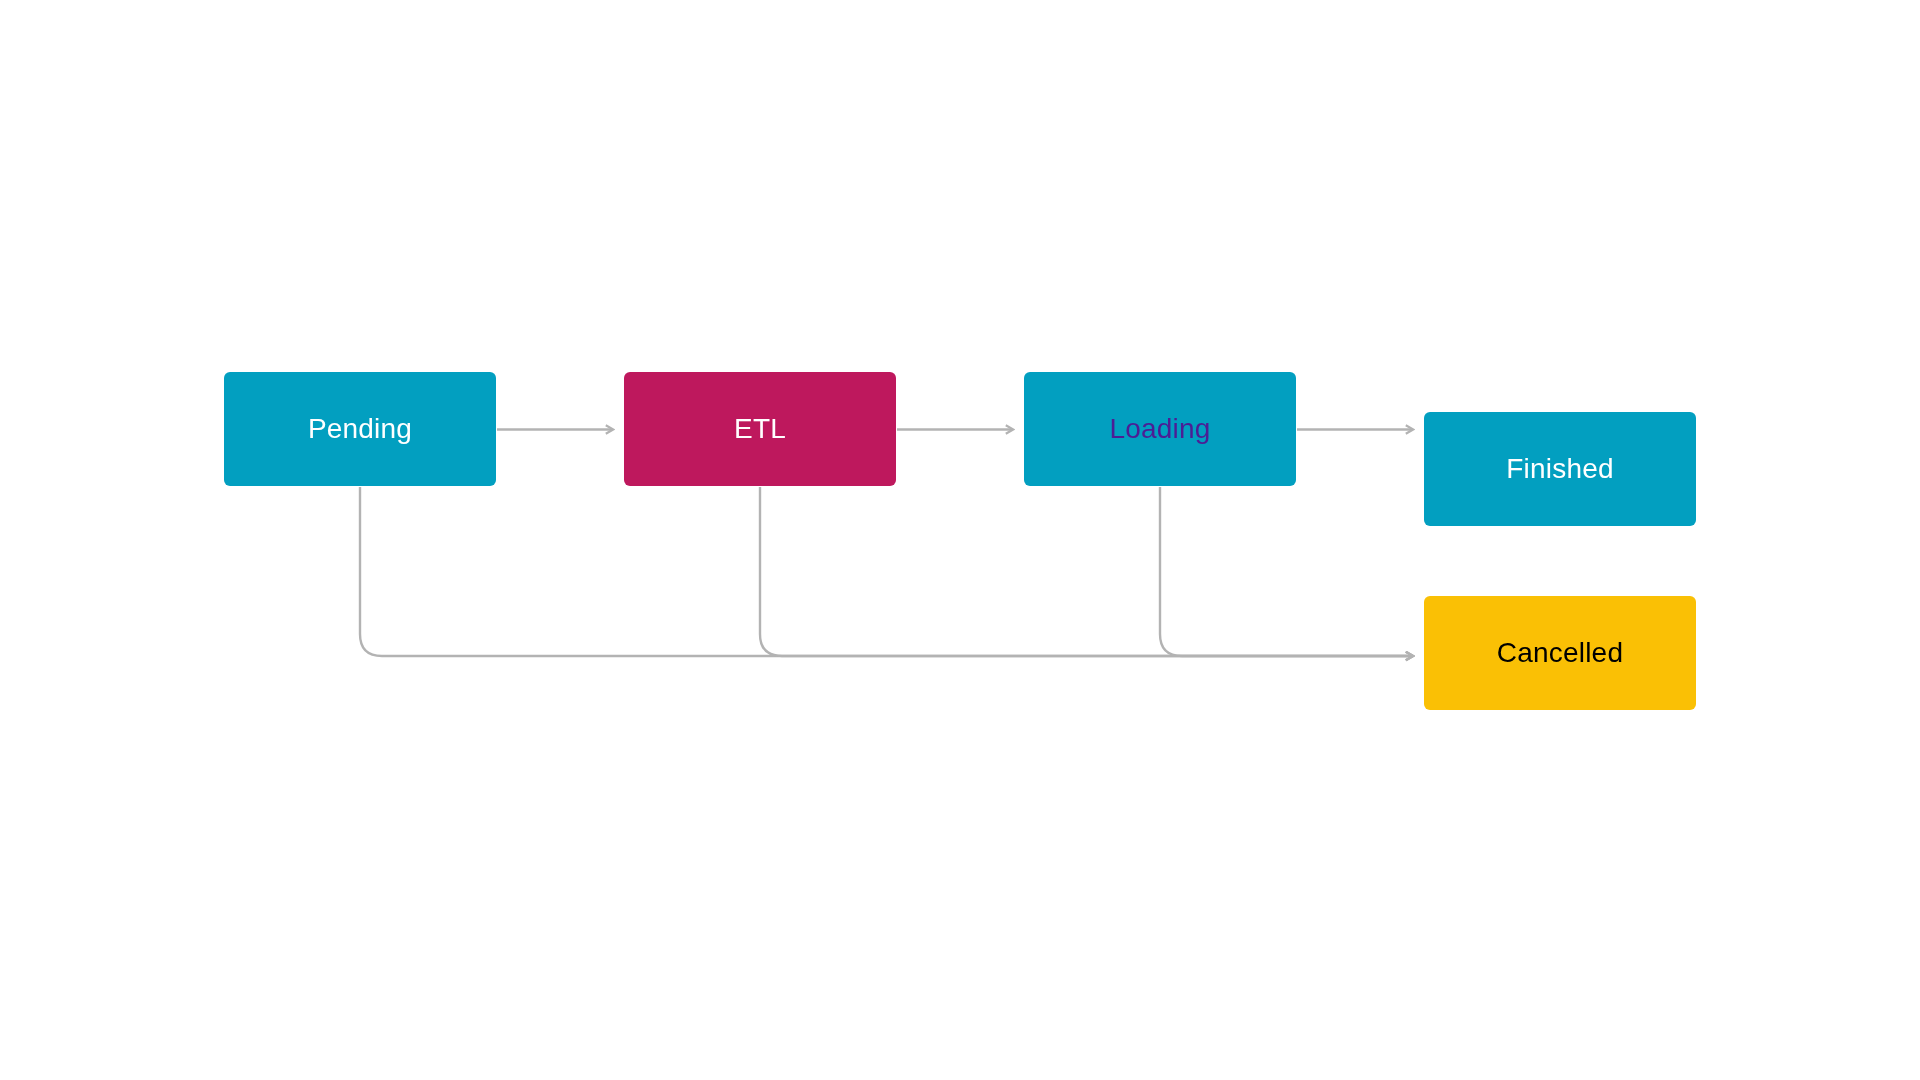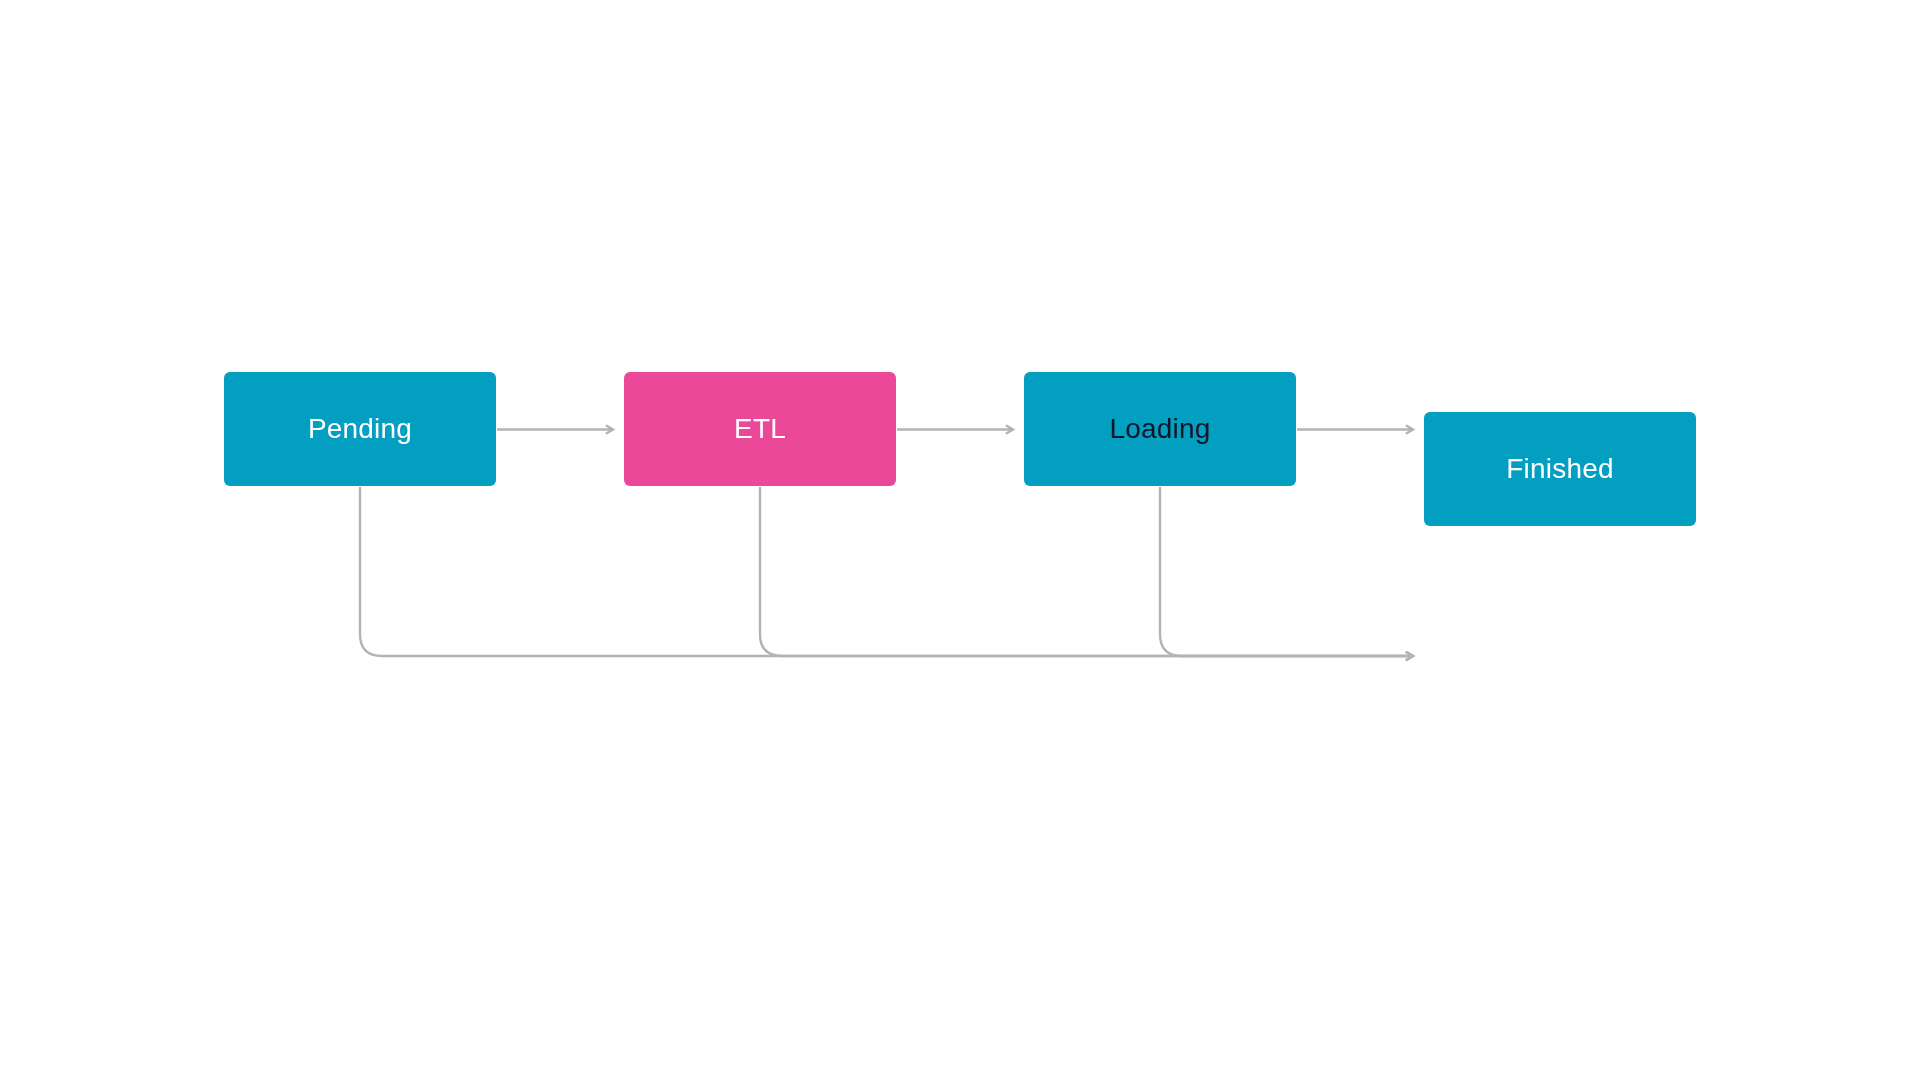--- a/index.html
+++ b/index.html
@@ -88,26 +88,29 @@
       <path d="M 760,487 L 760,634 Q 760,656 782,656 L 1413,656" marker-end="url(#arrowhead)"></path>
 
       <path d="M 1160,487 L 1160,634 Q 1160,656 1182,656 L 1413,656" marker-end="url(#arrowhead)"></path>
     </g>
   </svg>
 
   <div class="node node-blue" id="node-pending" style="left: 224px; top: 372px; width: 272px; height: 114px; background: rgb(2, 159, 192);">
     <span class="node-label" style="color: rgb(255, 255, 255);">Pending</span>
   </div>
 
-  <div class="node node-blue" id="node-etl" style="left: 624px; top: 372px; width: 272px; height: 114px; background: #ec4899;">
+  <div class="node node-blue" id="node-etl" style="left: 624px; top: 372px; width: 272px; height: 114px; background: #be185d;">
     <span class="node-label" style="color: rgb(255, 255, 255);">ETL</span>
   </div>
 
   <div class="node node-blue" id="node-loading" style="left: 1024px; top: 372px; width: 272px; height: 114px; background: rgb(2, 159, 192);">
-    <span class="node-label" style="color: #0f172a;">Loading</span>
+    <span class="node-label" style="color: #4c1d95;">Loading</span>
   </div>
 
   <div class="node node-blue" id="node-finished" style="left: 1424px; top: 372px; width: 272px; height: 114px; background: rgb(2, 159, 192); margin-top: 40px;">
     <span class="node-label" style="color: rgb(255, 255, 255);">Finished</span>
   </div>
 
+  <div class="node node-yellow" id="node-cancelled" style="left: 1424px; top: 596px; width: 272px; height: 114px; background: rgb(250, 192, 5);">
+    <span class="node-label" style="color: rgb(0, 0, 0);">Cancelled</span>
+  </div>
 
 </div>
 
 </body></html>

